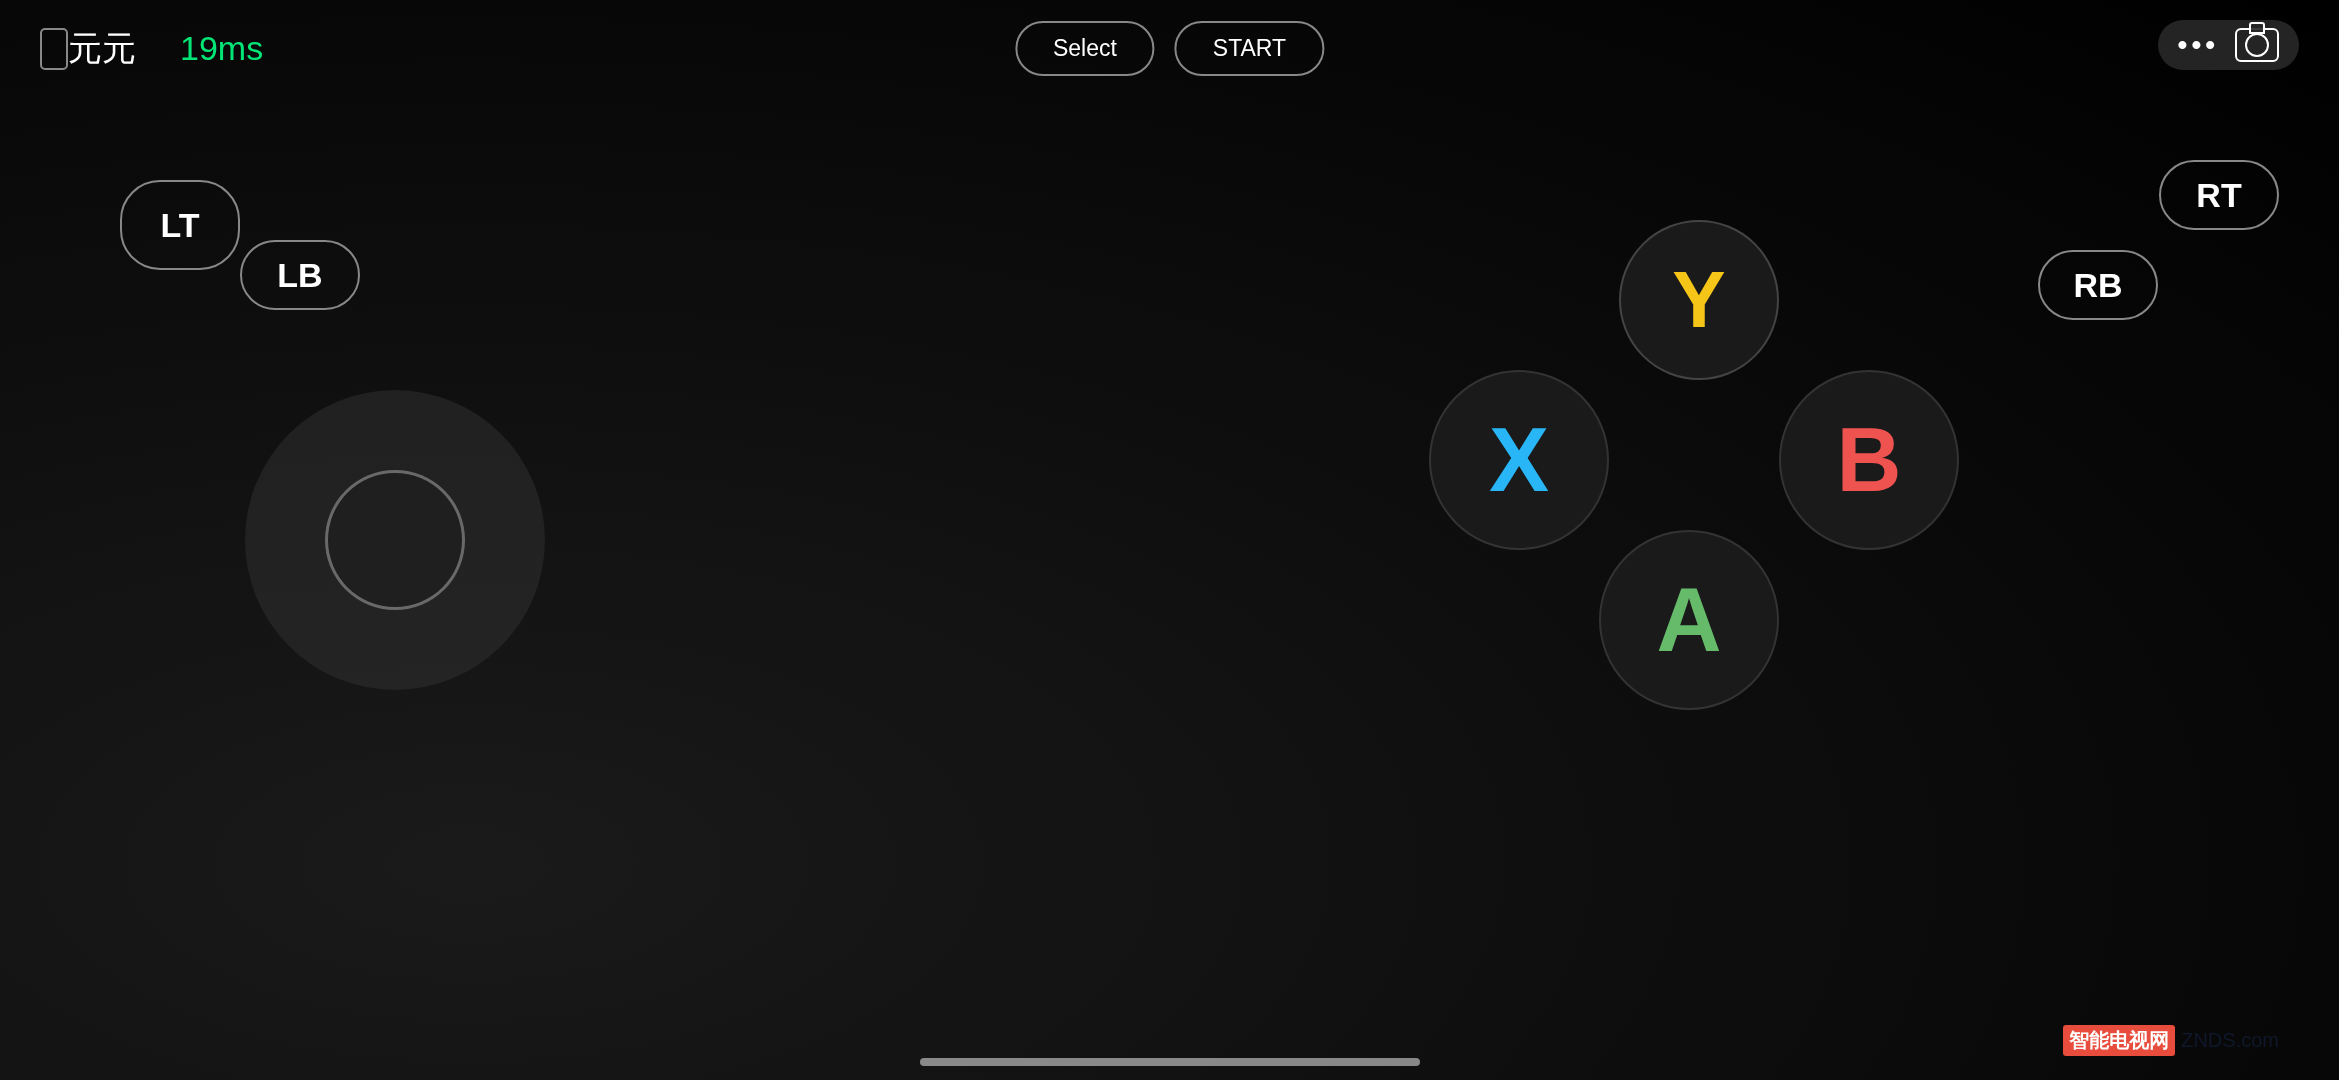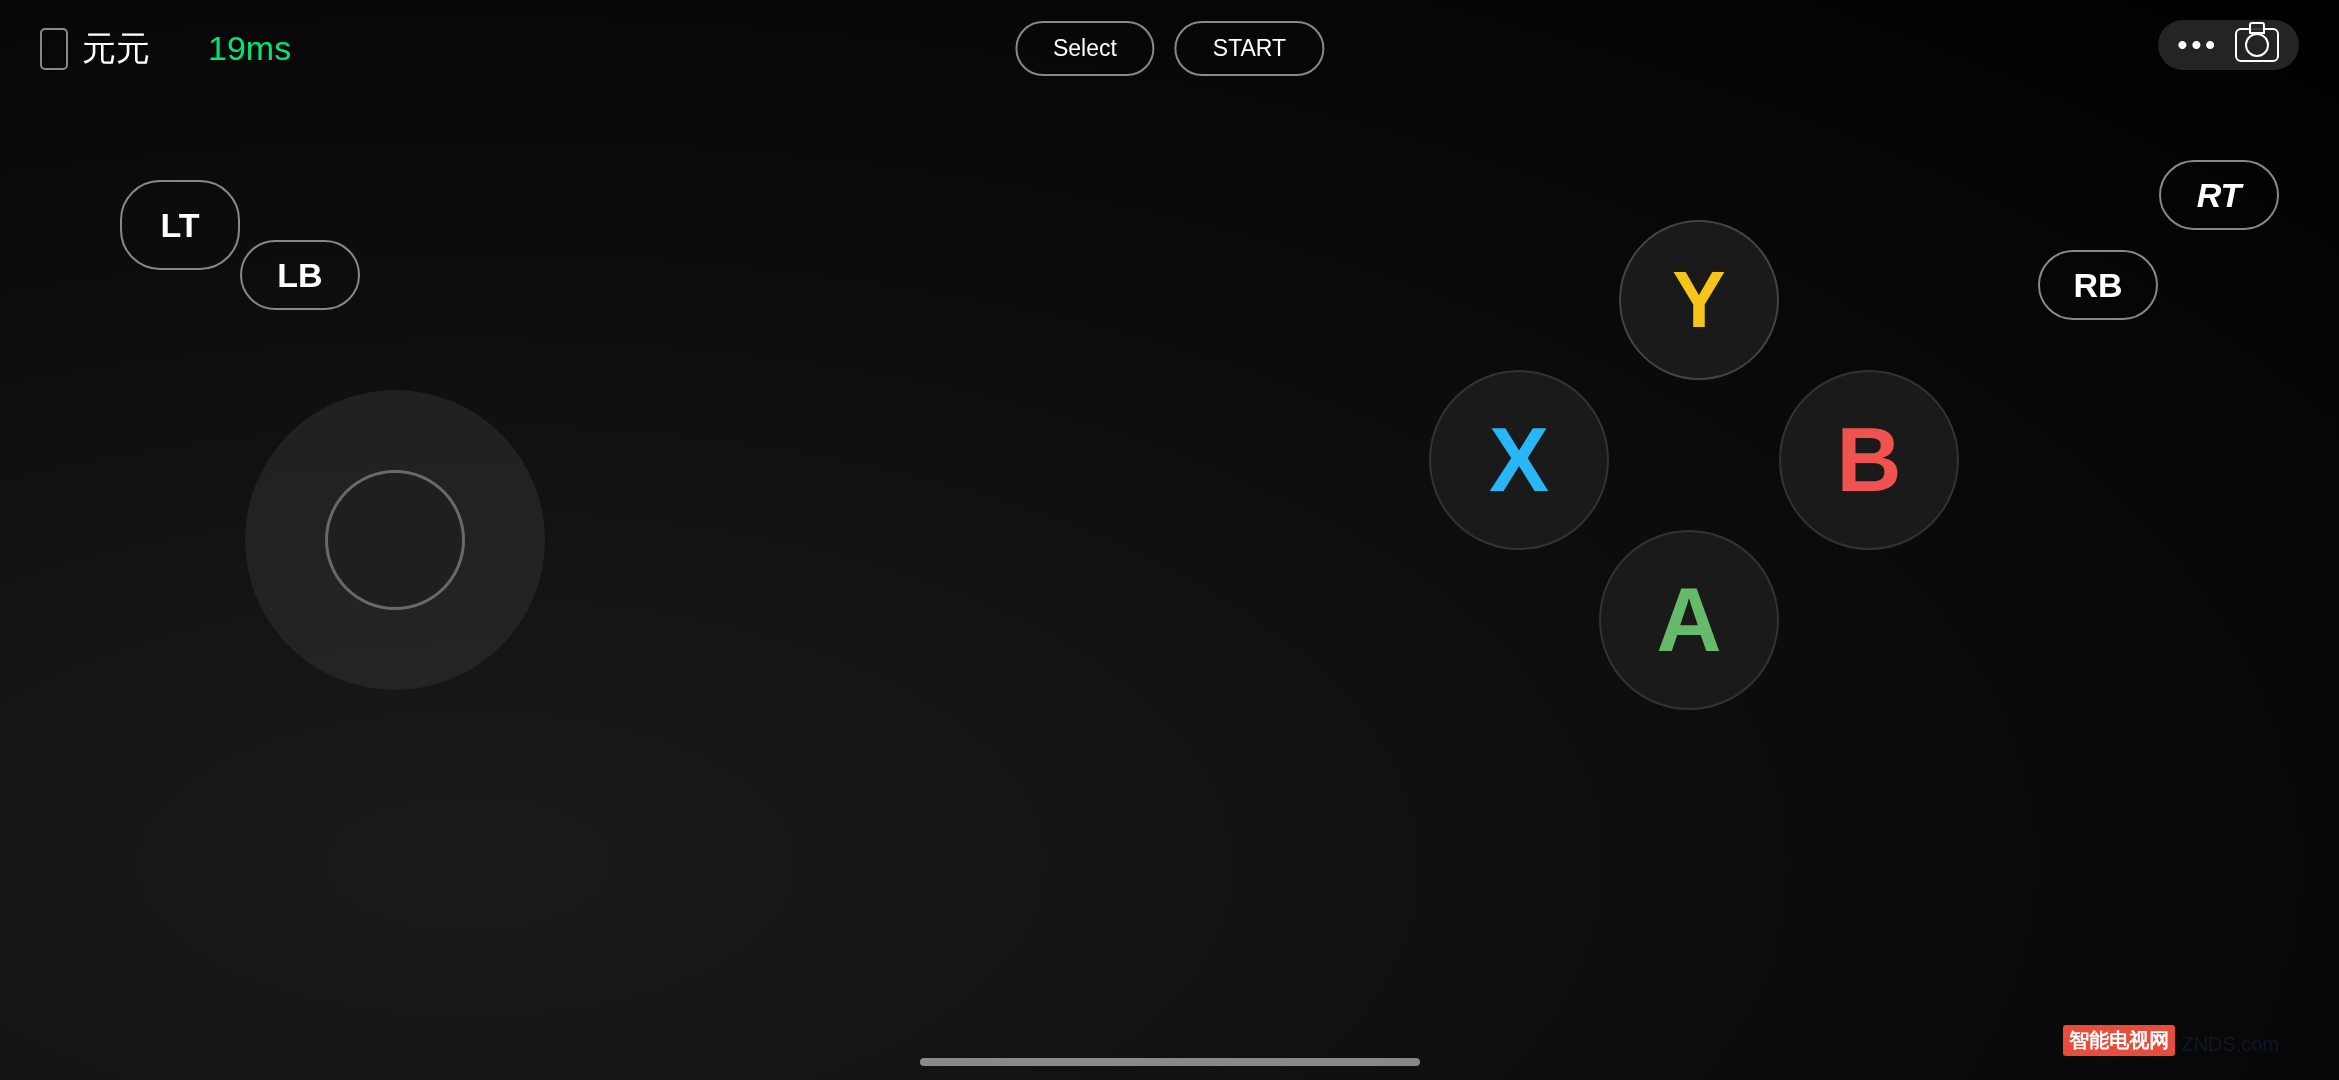--- a/index.html
+++ b/index.html
@@ -21,21 +21,21 @@
       right: 0;
       height: 97px;
       display: flex;
       align-items: center;
       padding: 0 40px;
     }
 
     .device-info {
       display: flex;
       align-items: center;
-      gap: 14px;
+      gap: 0;
     }
 
     .phone-icon {
       width: 28px;
       height: 42px;
       border: 2.5px solid #888;
       border-radius: 5px;
       position: relative;
     }
 
@@ -181,21 +181,20 @@
       border: 2.5px solid #888;
       background: transparent;
       border-radius: 40px;
       color: #fff;
       font-size: 34px;
       font-weight: 700;
       cursor: pointer;
       display: flex;
       align-items: center;
       justify-content: center;
-      font-style: italic;
     }
 
     
     .rb-btn {
       position: absolute;
       right: 181px;
       top: 250px;
       width: 120px;
       height: 70px;
       border: 2.5px solid #888;
@@ -325,21 +324,21 @@
       background: rgba(255,255,255,0.5);
       border-radius: 4px;
     }
 
     
     .watermark {
       position: absolute;
       bottom: 24px;
       right: 60px;
       display: flex;
-      align-items: flex-end;
+      align-items: center;
       gap: 6px;
       margin-top: 16px;
     }
 
     .watermark-tv {
       color: #fff;
       font-size: 20px;
       font-weight: bold;
       background: #e74c3c;
       padding: 2px 6px;

